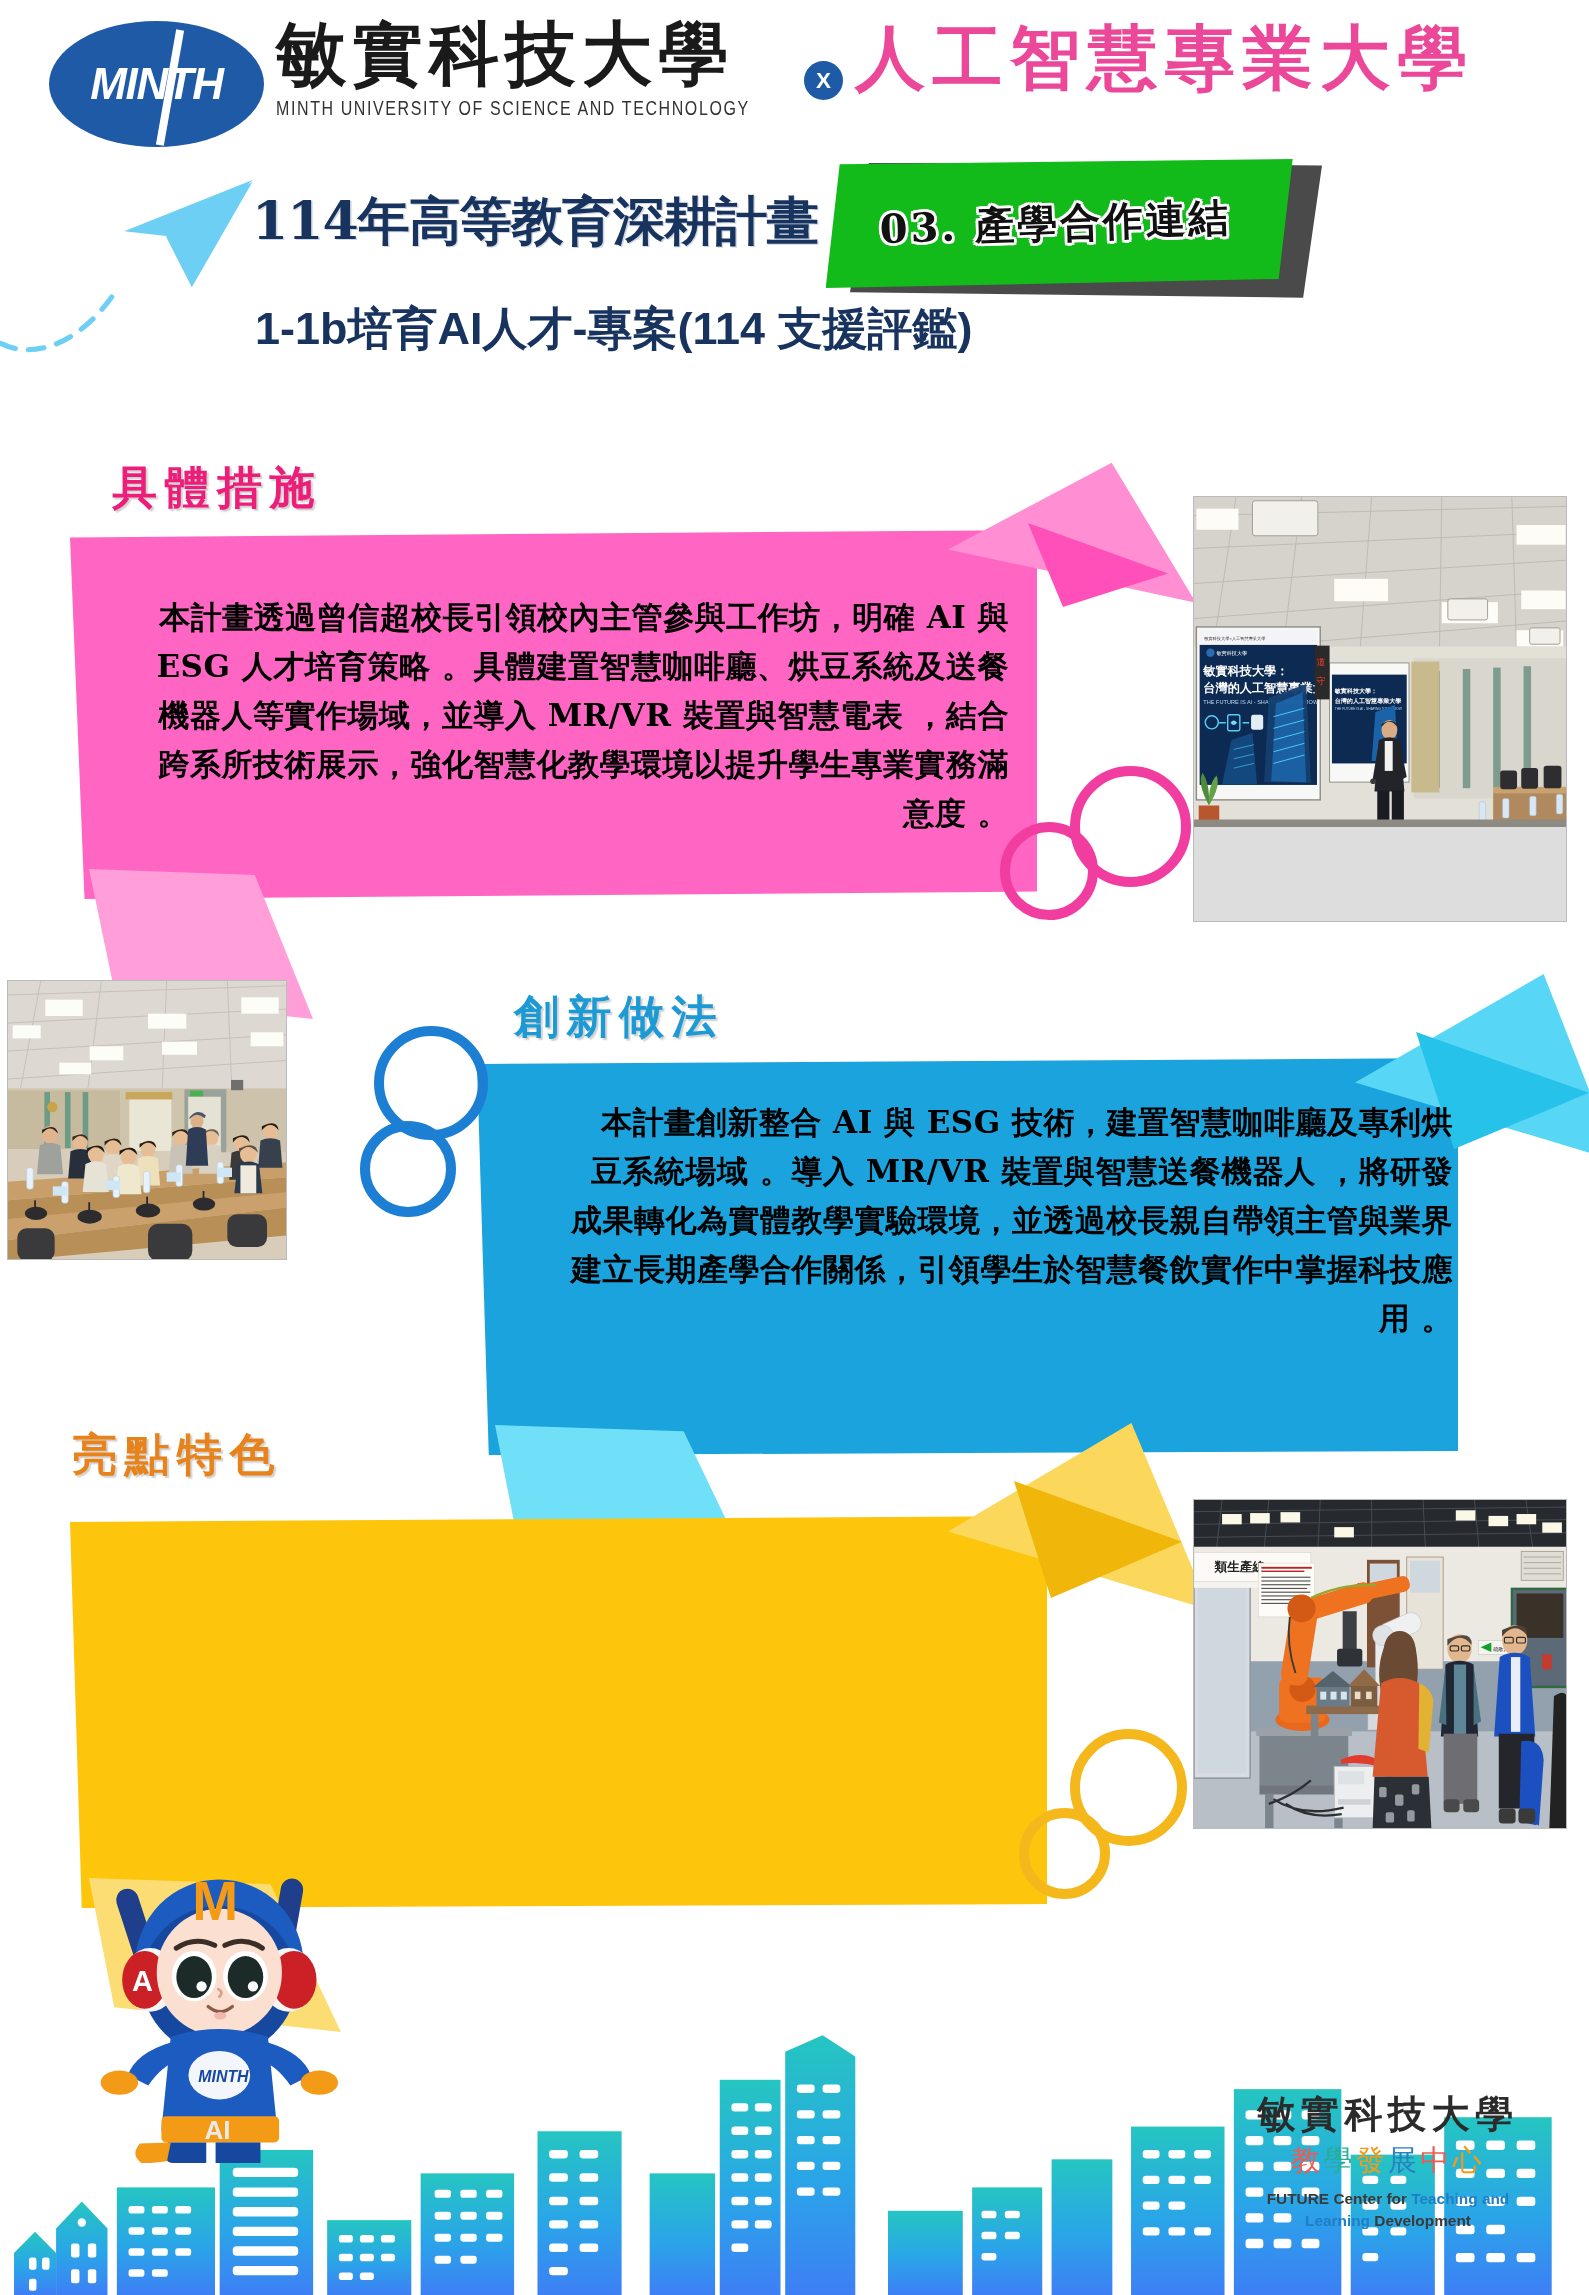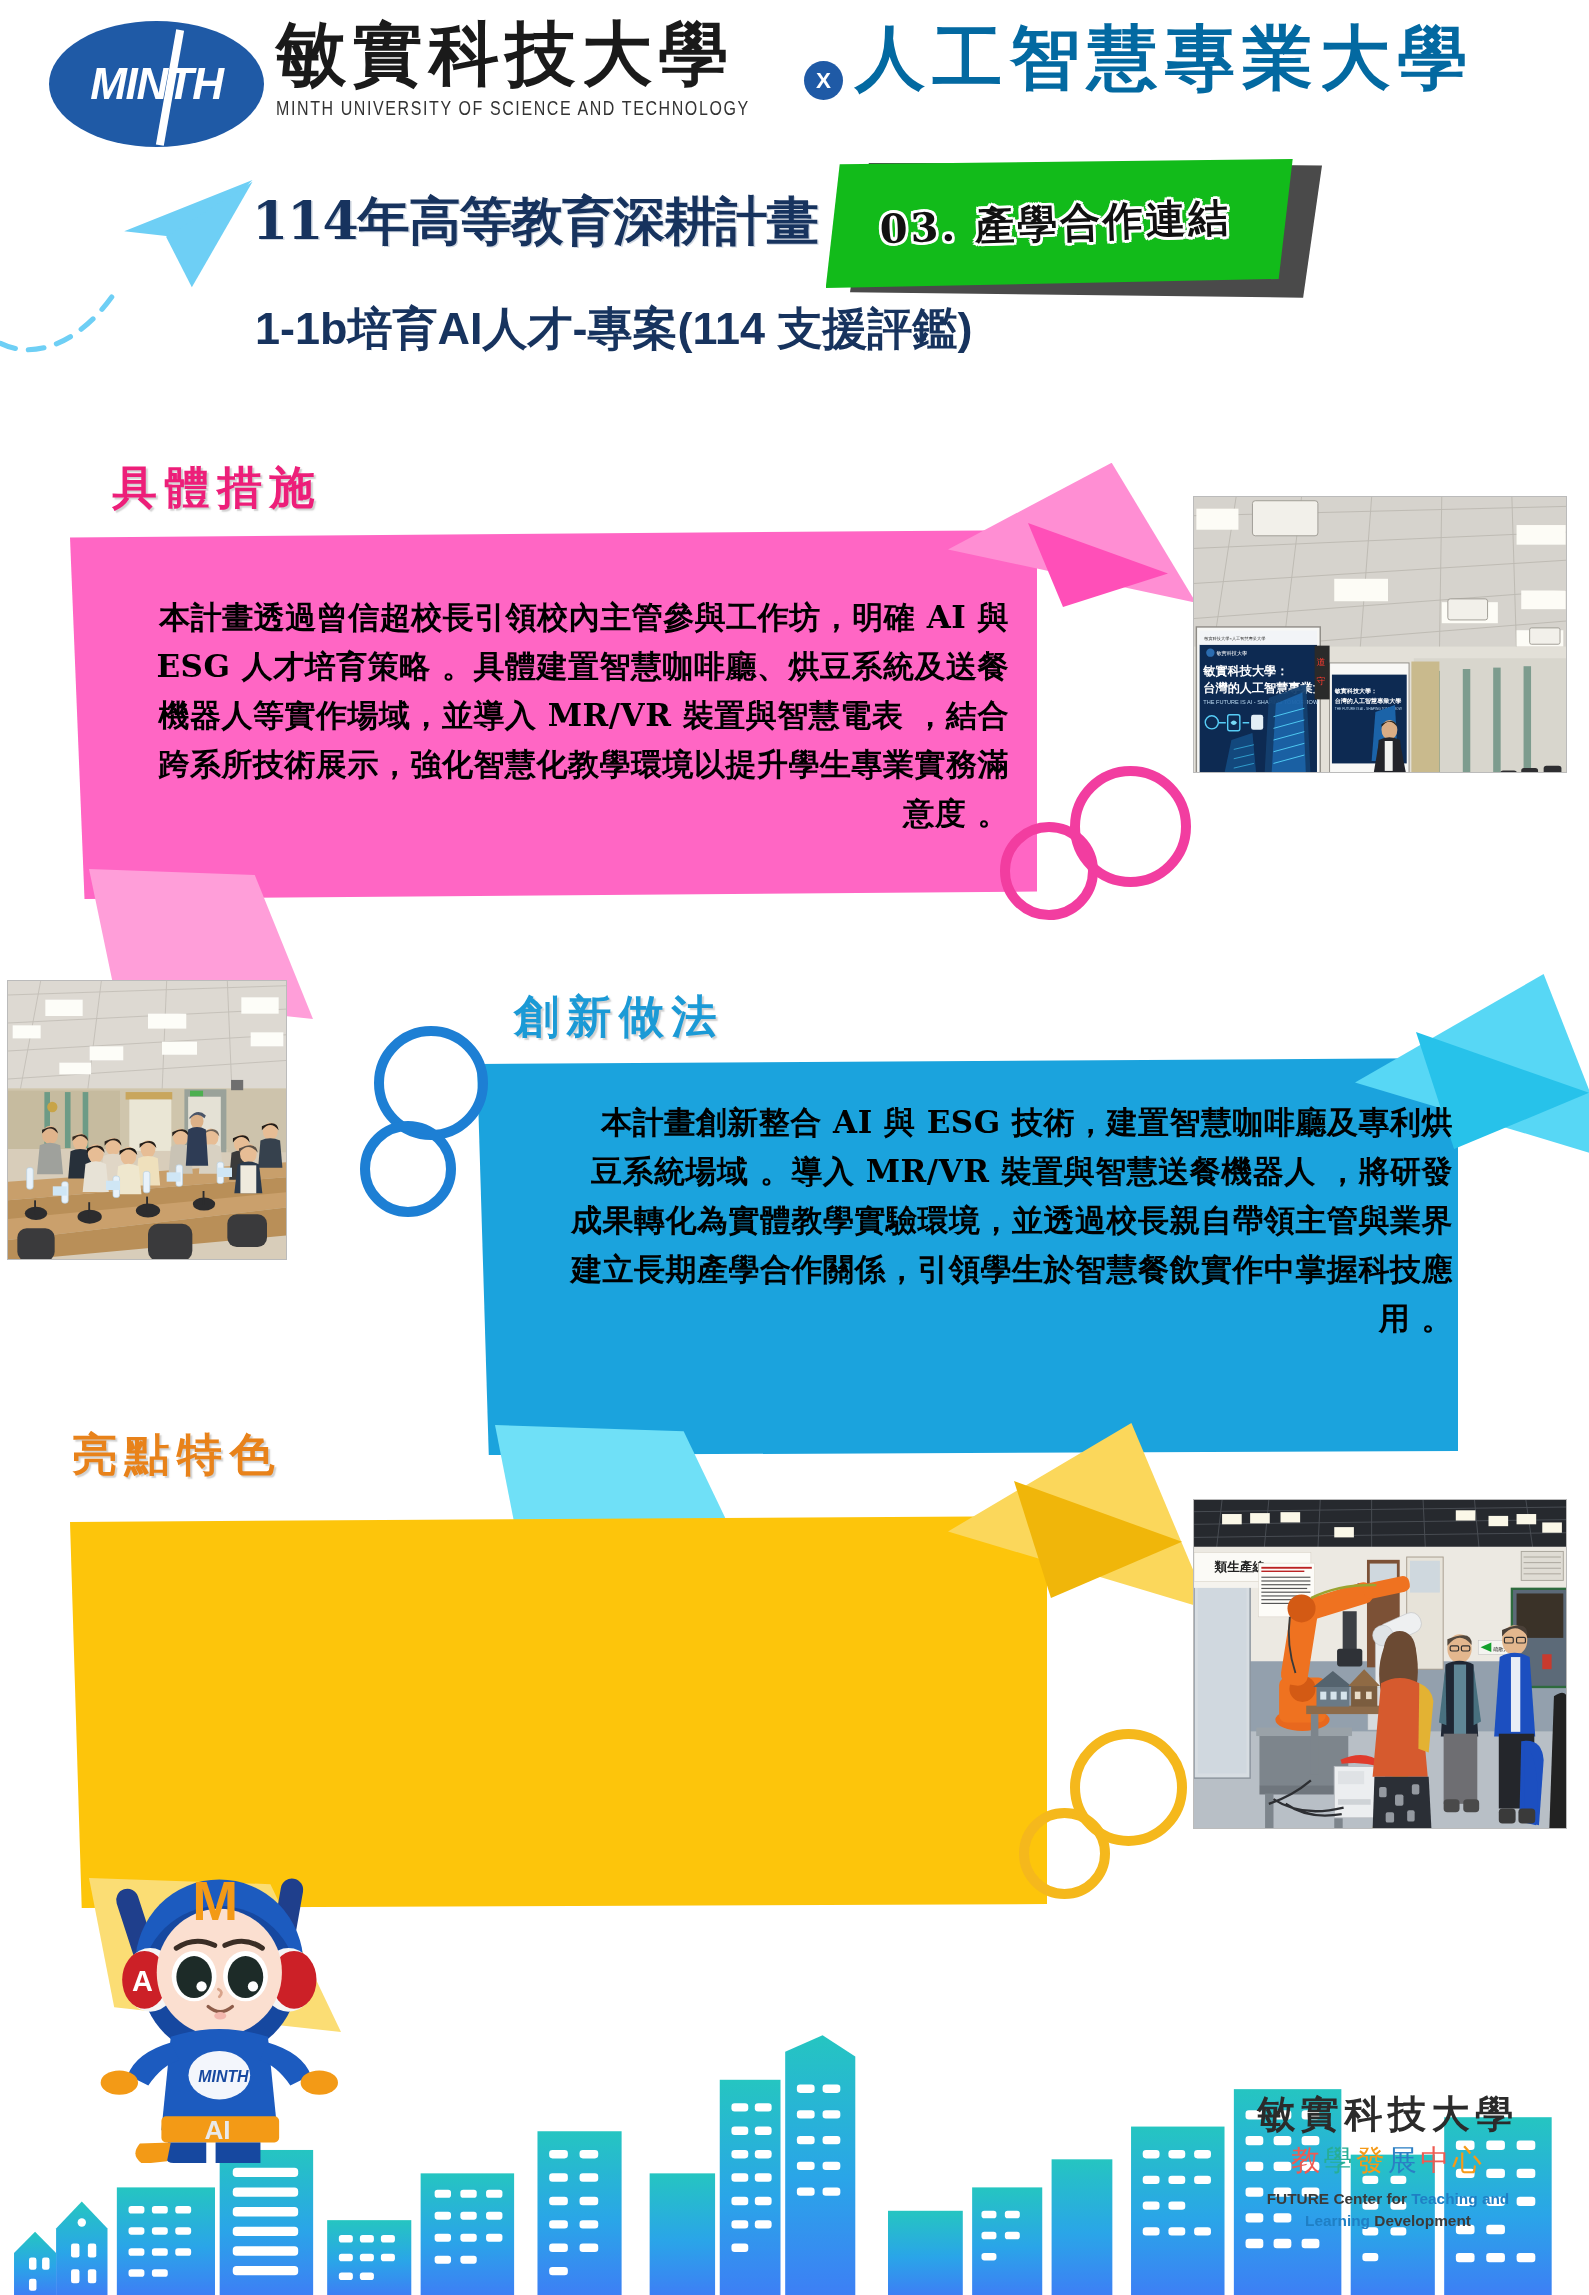--- a/index.html
+++ b/index.html
@@ -39,21 +39,21 @@
     transform:scaleY(1.25); transform-origin:left top;
   }
   .x-badge {
     position:absolute; left:804px; top:61px; width:39px; height:39px;
     border-radius:50%; background:#1f5aa6; color:#fff;
     font-size:22.4px; font-weight:bold; line-height:39px; text-align:center;
     font-family:"Liberation Sans",sans-serif;
   }
   .ai-uni-name {
     position:absolute; left:855px; top:11.7px;
-    font-size:70px; font-weight:bold; color:#0369a1; letter-spacing:7.5px;
+    font-size:70px; font-weight:bold; color:#ec4899; letter-spacing:7.5px;
     font-family:"DejaVu Serif","Liberation Serif",serif; white-space:nowrap;
   }
 
   
   .plane { position:absolute; left:96px; top:180px; width:159px; height:126px; }
   .dash-trail { position:absolute; left:0px; top:262px; width:159px; height:93px; }
 
   
   .banner-114 {
     position:absolute; left:252px; top:187px;
@@ -189,21 +189,21 @@
   }
   #sec-yellow .sec-body { left:135px; top:159px; width:878px; }
   #yel-c1 { left:1070px; top:1729px; width:117px; height:117px; border:10.3px solid #f5b81c; }
   #yel-c2 { left:1019px; top:1808px; width:91px; height:91px; border:10.3px solid #f5b81c; }
 
   
   .photo {
     position:absolute; overflow:hidden; background:#ddd;
     border:0.5px solid #bbb;
   }
-  #photo-1 { left:1193px; top:496px; width:374px; height:277px; }
+  #photo-1 { left:1193px; top:496px; width:374px; height:426px; }
   #photo-2 { left:6.5px; top:980px; width:280px; height:280px; }
   #photo-3 { left:1193px; top:1499px; width:374px; height:330px; }
 
   
   .skyline { position:absolute; left:0; bottom:0; width:1590px; height:262px; }
 
   
   .mascot { position:absolute; left:79px; top:1864px; width:290px; height:299px; }
 
   

